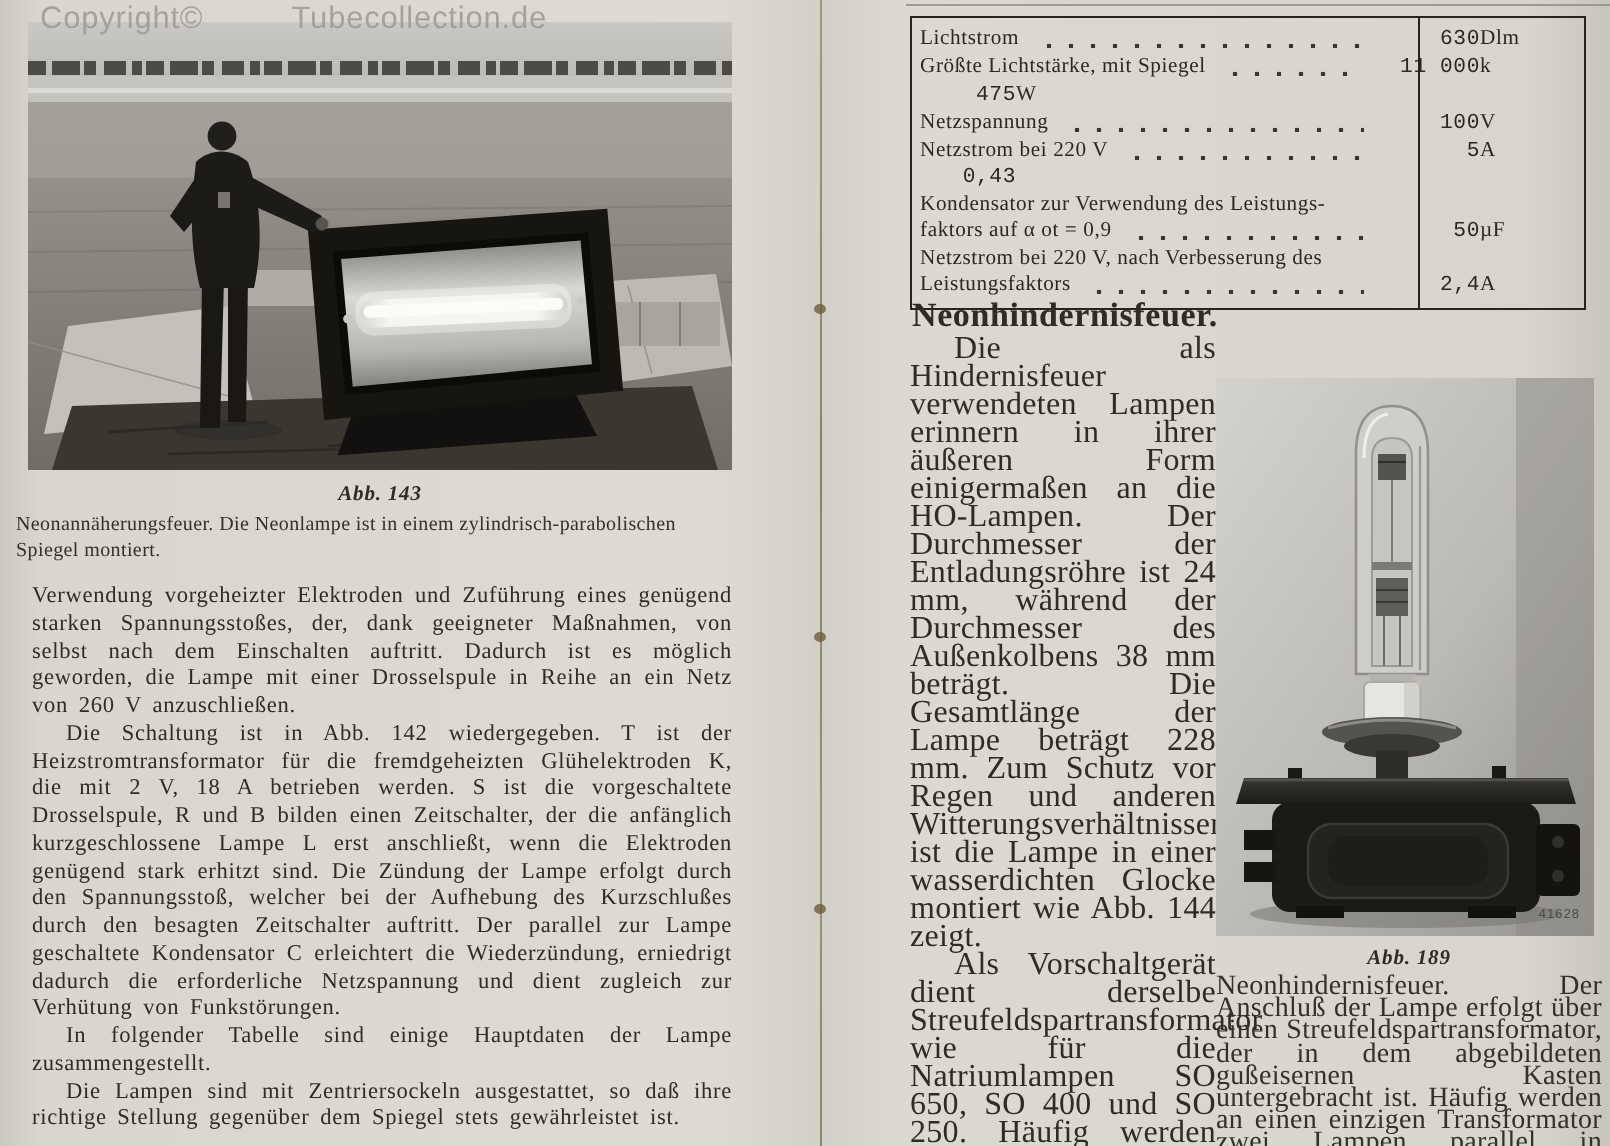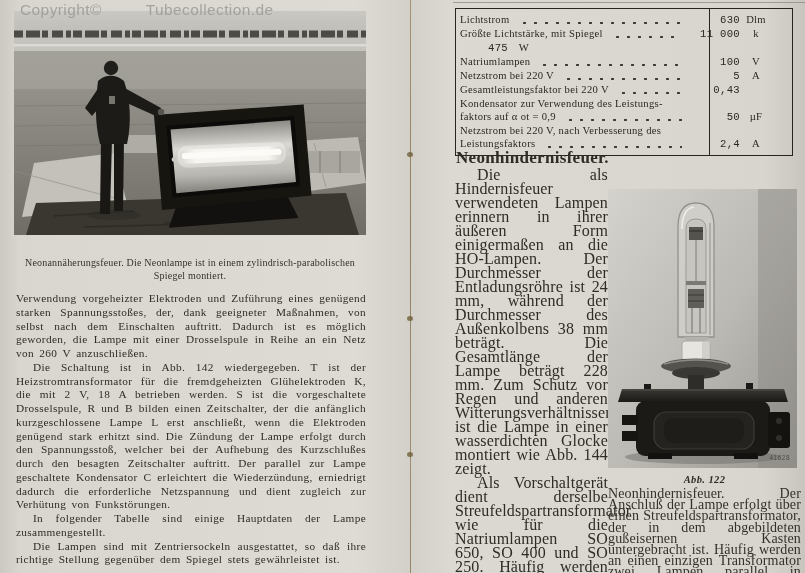--- a/index.html
+++ b/index.html
@@ -18,40 +18,40 @@
   .knot{position:absolute;left:407px;width:6px;height:5px;border-radius:50%;
     background:#6f5e3a;opacity:.8;}
   .top-edge{position:absolute;left:453px;top:2px;width:352px;height:1px;background:#8f8c84;opacity:.8;}
 
   
   .photo143{position:absolute;left:14px;top:11px;width:352px;height:224px;
     box-shadow:inset 0 0 14px rgba(0,0,0,.28);background:#8f8d86;}
   .photo143 svg{display:block;}
   .figlabel{font-weight:bold;font-style:italic;font-size:10.5px;text-align:center;letter-spacing:.4px;}
   .fig143-label{position:absolute;left:14px;top:242px;width:352px;}
-  .fig143-caption{position:absolute;left:8px;top:256px;width:364px;text-align:center;
+  .fig143-caption{position:absolute;left:8px;top:256px;width:364px;text-align:left;
     font-size:10px;line-height:13px;letter-spacing:.2px;color:#33312b;font-family:Liberation Serif, serif;}
   .body-text{position:absolute;left:16px;top:292px;width:350px;
     font-size:11.3px;line-height:13.75px;text-align:justify;letter-spacing:.35px;word-spacing:2.2px;hyphens:auto;}
   .body-text p{margin:0;}
   .body-text p.indent{text-indent:17px;}
 
   
   .spec-table{position:absolute;left:455px;top:8px;width:338px;box-sizing:border-box;
     border:1.6px solid #26241e;padding:4px 8px 4px 4px;font-size:10.6px;line-height:13px;
     letter-spacing:.3px;color:#2a2822;background:transparent;}
   .vrule{position:absolute;left:253px;top:0;bottom:0;width:1.4px;background:#26241e;}
   .trow{display:flex;align-items:baseline;}
   .lblwrap{width:232px;display:flex;align-items:baseline;}
   .lbl{white-space:nowrap;}
   .leader{flex:1;height:4px;align-self:flex-end;margin:0 10px 2px 9px;
     background-image:radial-gradient(circle,#3a382f 1.1px,rgba(0,0,0,0) 1.3px);
     background-size:11px 4px;background-repeat:repeat-x;background-position:0 1px;}
   .tval{width:48px;text-align:right;font-family:Liberation Mono, monospace;}
-  .tunit{width:32px;text-align:center;}
+  .tunit{width:32px;}
   .l1{white-space:nowrap;}
 
   .heading{position:absolute;left:456px;top:148px;font-size:17px;font-weight:bold;letter-spacing:.3px;}
 
   .columns{position:absolute;left:455px;top:168px;width:346px;display:flex;}
   .textcol{width:153px;font-size:16px;line-height:14px;text-align:justify;
     letter-spacing:.15px;word-spacing:1px;hyphens:auto;}
   .textcol p{margin:0;text-indent:22px;}
   .figcol{width:193px;margin-left:0;}
   .photo144{position:relative;margin-top:21px;margin-left:0;width:189px;height:279px;
@@ -153,20 +153,21 @@
         <path d="M84,70 C81,95 81,112 86,133 L113,133 C118,110 116,87 110,70 C102,63 91,63 84,70 Z" fill="#1c1b17"></path>
         <polygon points="107,75 147,97 144,106 104,88" fill="#1c1b17"></polygon>
         <circle cx="147" cy="101" r="3.2" fill="#56544e"></circle>
         <polygon points="85,76 71,97 78,105 89,92" fill="#1b1a16"></polygon>
         <circle cx="97" cy="57" r="7.2" fill="#201f1b"></circle>
         <rect x="95" y="85" width="6" height="8" fill="#8e8c85" opacity="0.8"></rect>
       </g>
     </svg>
   </div>
 
+  <div class="figlabel fig143-label">Abb. 143</div>
   <div class="fig143-caption">Neonannäherungsfeuer. Die Neonlampe ist in einem zylindrisch-parabolischen Spiegel montiert.</div>
 
   <div class="body-text">
     <p>Verwendung vorgeheizter Elektroden und Zuführung eines genügend starken Spannungsstoßes, der, dank geeigneter Maßnahmen, von selbst nach dem Einschalten auftritt. Dadurch ist es möglich geworden, die Lampe mit einer Drosselspule in Reihe an ein Netz von 260 V anzuschließen.</p>
     <p class="indent">Die Schaltung ist in Abb. 142 wiedergegeben. T ist der Heizstromtransformator für die fremdgeheizten Glühelektroden K, die mit 2 V, 18 A betrieben werden. S ist die vorgeschaltete Drosselspule, R und B bilden einen Zeitschalter, der die anfänglich kurzgeschlossene Lampe L erst anschließt, wenn die Elektroden genügend stark erhitzt sind. Die Zündung der Lampe erfolgt durch den Spannungsstoß, welcher bei der Aufhebung des Kurzschlußes durch den besagten Zeitschalter auftritt. Der parallel zur Lampe geschaltete Kondensator C erleichtert die Wiederzündung, erniedrigt dadurch die erforderliche Netzspannung und dient zugleich zur Verhütung von Funkstörungen.</p>
     <p class="indent">In folgender Tabelle sind einige Hauptdaten der Lampe zusammengestellt.</p>
     <p class="indent">Die Lampen sind mit Zentriersockeln ausgestattet, so daß ihre richtige Stellung gegenüber dem Spiegel stets gewährleistet ist.</p>
   </div>
 
   <div class="spec-table">
@@ -187,39 +188,35 @@
         </span>
       <span class="tval">11 000</span>
       <span class="tunit">k</span>
     </div>
     <div class="trow">
       <span class="tval">475</span>
       <span class="tunit">W</span>
     </div>
     <div class="trow">
       <span class="lblwrap">
-          <span class="lbl">Natriumlampen</span>
+          <span class="lbl">Netzspannung</span>
           <span class="leader"></span>
         </span>
       <span class="tval">100</span>
       <span class="tunit">V</span>
     </div>
     <div class="trow">
       <span class="lblwrap">
           <span class="lbl">Netzstrom bei 220 V</span>
           <span class="leader"></span>
         </span>
       <span class="tval">5</span>
       <span class="tunit">A</span>
     </div>
     <div class="trow">
-      <span class="lblwrap">
-          <span class="lbl">Gesamtleistungsfaktor bei 220 V</span>
-          <span class="leader"></span>
-        </span>
       <span class="tval">0,43</span>
       <span class="tunit"></span>
     </div>
     <div>
       <div class="l1">Kondensator zur Verwendung des Leistungs-</div>
       <div class="trow">
         <span class="lblwrap">
             <span class="lbl">faktors auf α ot = 0,9</span>
             <span class="leader"></span>
           </span>
@@ -299,18 +296,18 @@
           <rect x="14" y="226" width="16" height="10" fill="#161512"></rect>
           <rect x="14" y="242" width="16" height="10" fill="#161512"></rect>
           <rect x="160" y="223" width="22" height="36" rx="3" fill="#141310"></rect>
           <circle cx="171" cy="232" r="3" fill="#312f2b"></circle>
           <circle cx="171" cy="249" r="3" fill="#312f2b"></circle>
           <rect x="40" y="264" width="24" height="6" fill="#121110"></rect>
           <rect x="126" y="264" width="24" height="6" fill="#121110"></rect>
         </svg>
         <span class="photo-number">41628</span>
       </div>
-      <div class="figlabel fig144-label">Abb. 122</div>
+      <div class="figlabel fig144-label">Abb. 189</div>
       <div class="fig144-caption">Neonhindernisfeuer. Der Anschluß der Lampe erfolgt über einen Streufeldspartransformator, der in dem abgebildeten gußeisernen Kasten untergebracht ist. Häufig werden an einen einzigen Transformator zwei Lampen parallel in Sicherheitsschaltung angeschlossen.</div>
     </div>
   </div>
 
 </div>
 
 </body></html>

